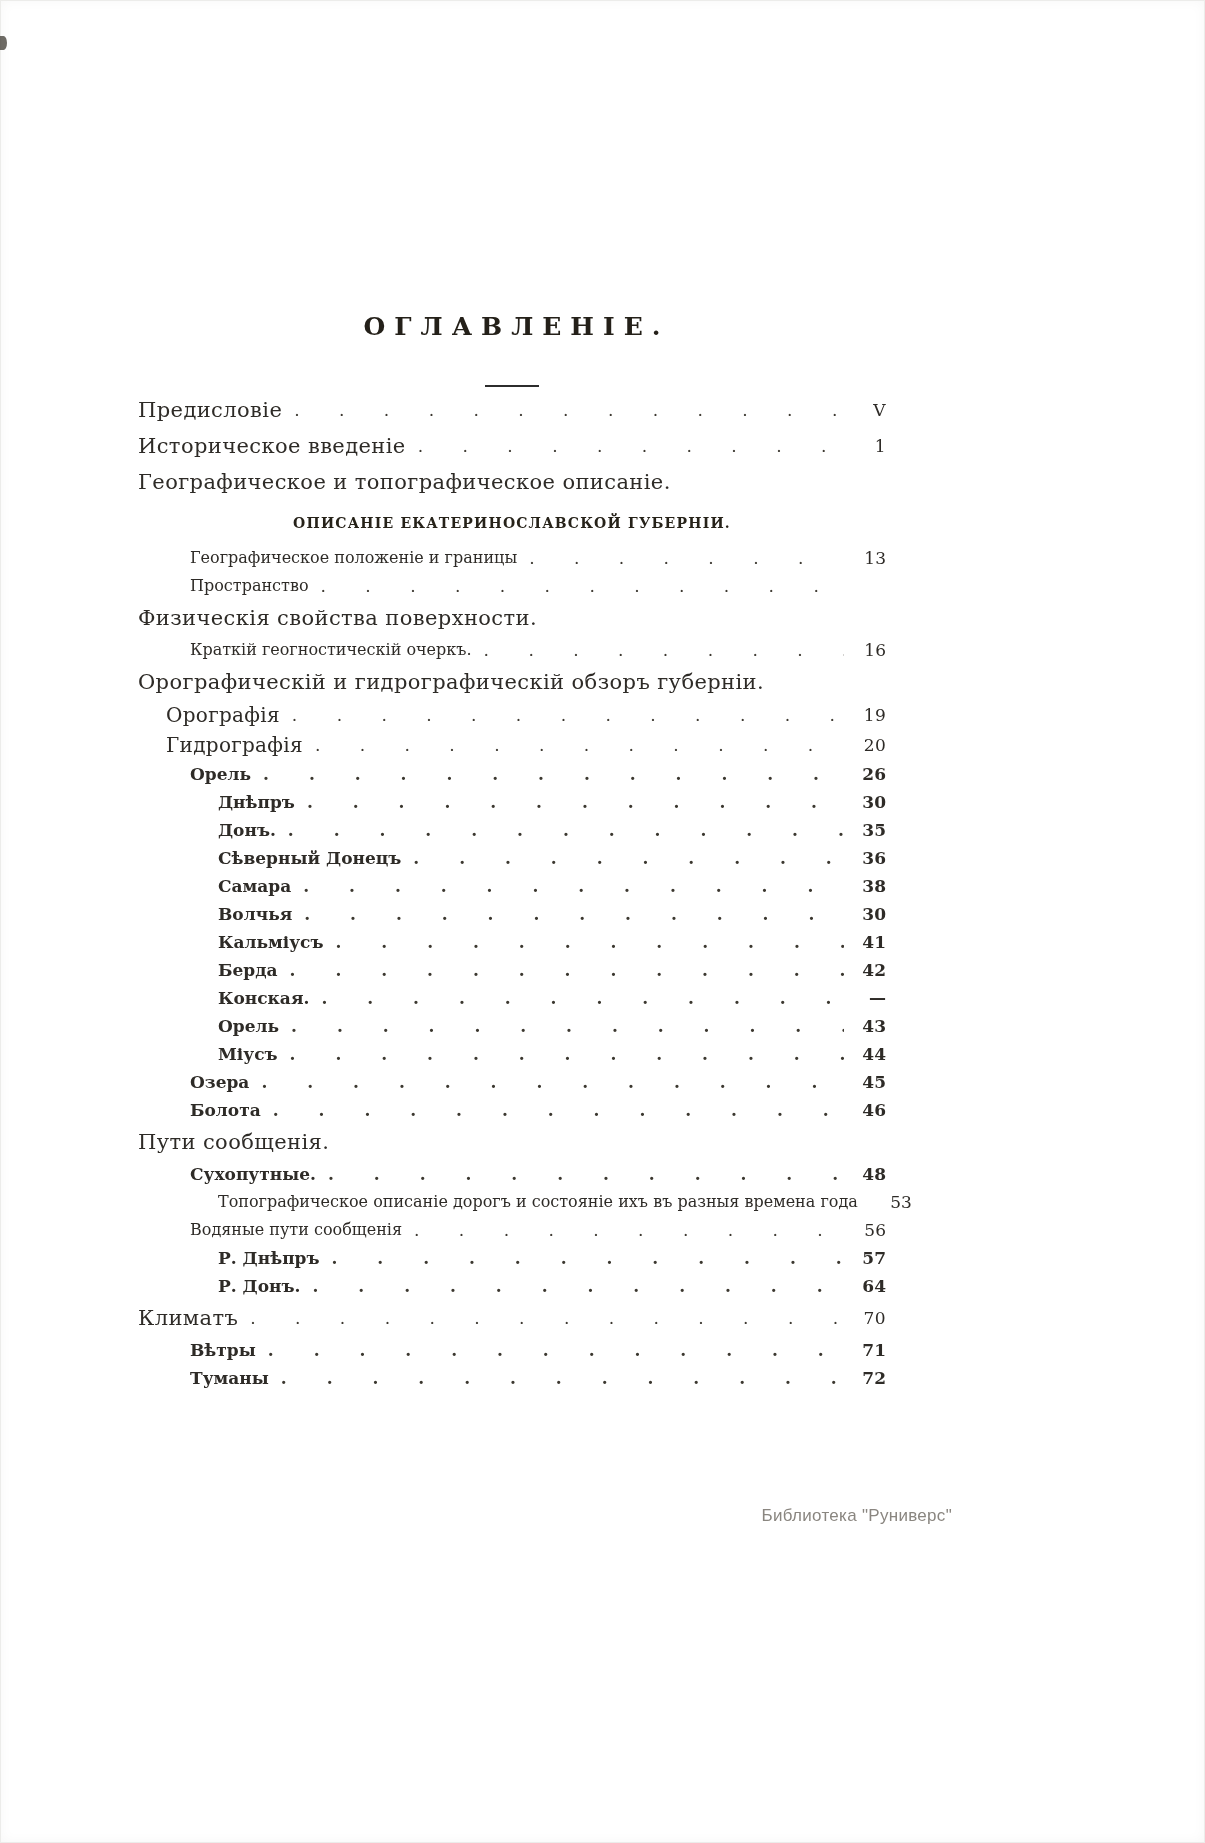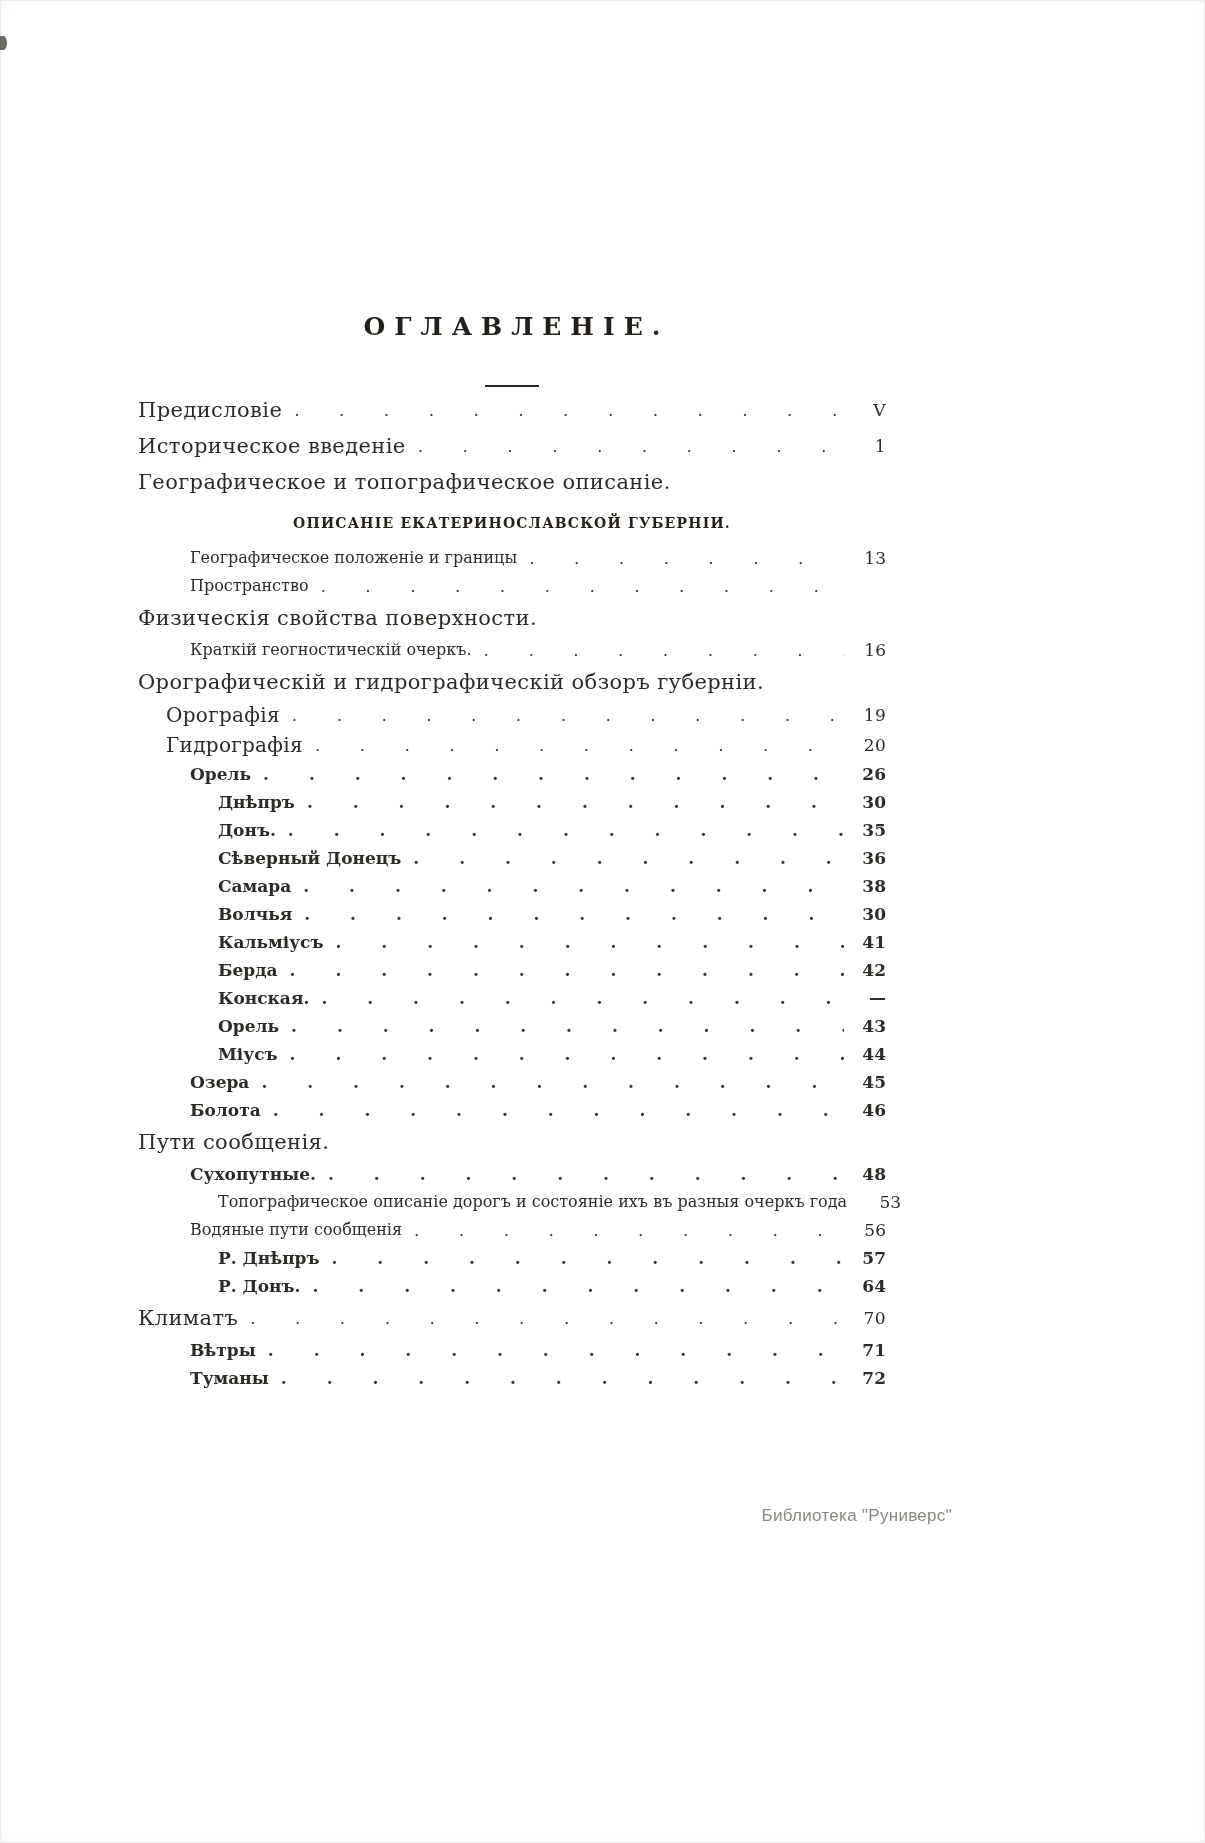--- a/index.html
+++ b/index.html
@@ -230,21 +230,21 @@
 
   </div>
 
   <div class="row lvl2 v-sub-bold">
     <span class="entry-text">Сухопутные.</span>
     <span class="leader"></span>
     <span class="pagenum">48</span>
   </div>
 
   <div class="row lvl3 v-sub">
-    <span class="entry-text">Топографическое описаніе дорогъ и состояніе ихъ въ разныя очеркъ года</span>
+    <span class="entry-text">Топографическое описаніе дорогъ и состояніе ихъ въ разныя времена года</span>
     <span class="leader"></span>
     <span class="pagenum">53</span>
   </div>
 
   <div class="row lvl2 v-sub">
     <span class="entry-text">Водяные пути сообщенія</span>
     <span class="leader"></span>
     <span class="pagenum">56</span>
   </div>
 

